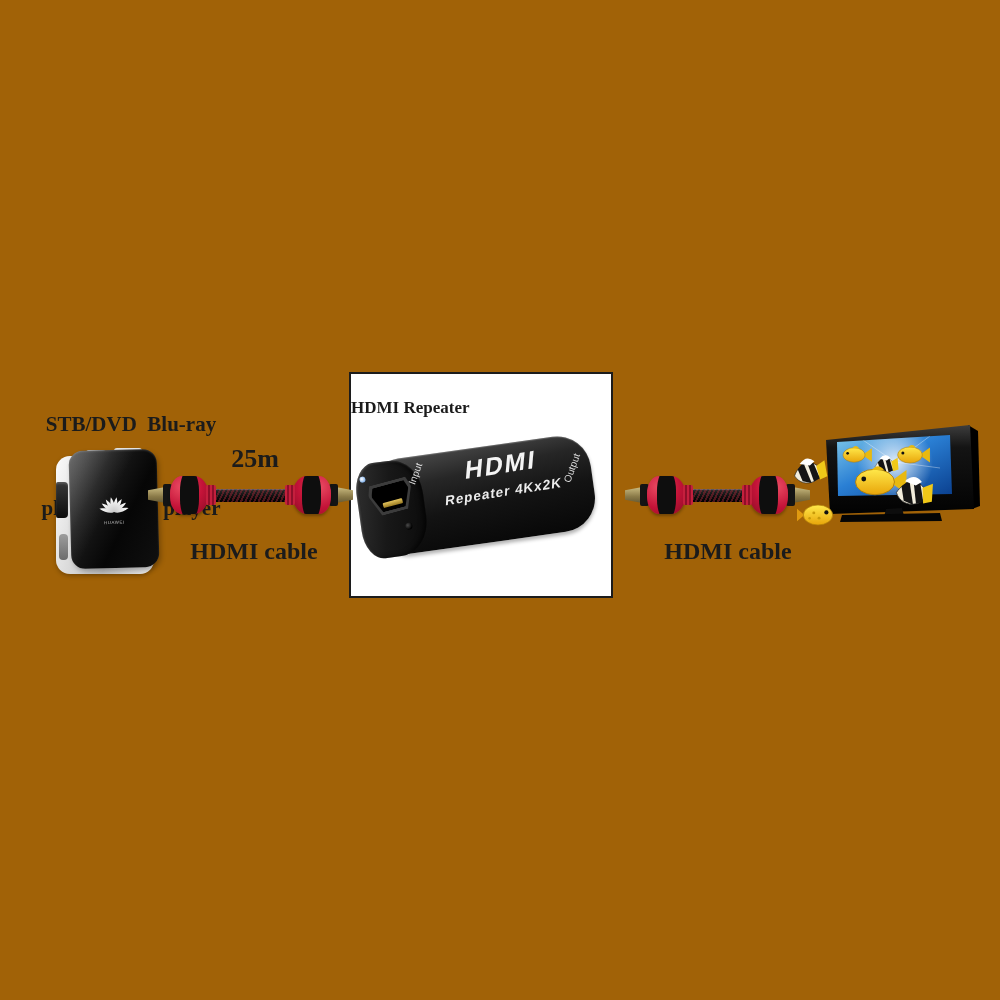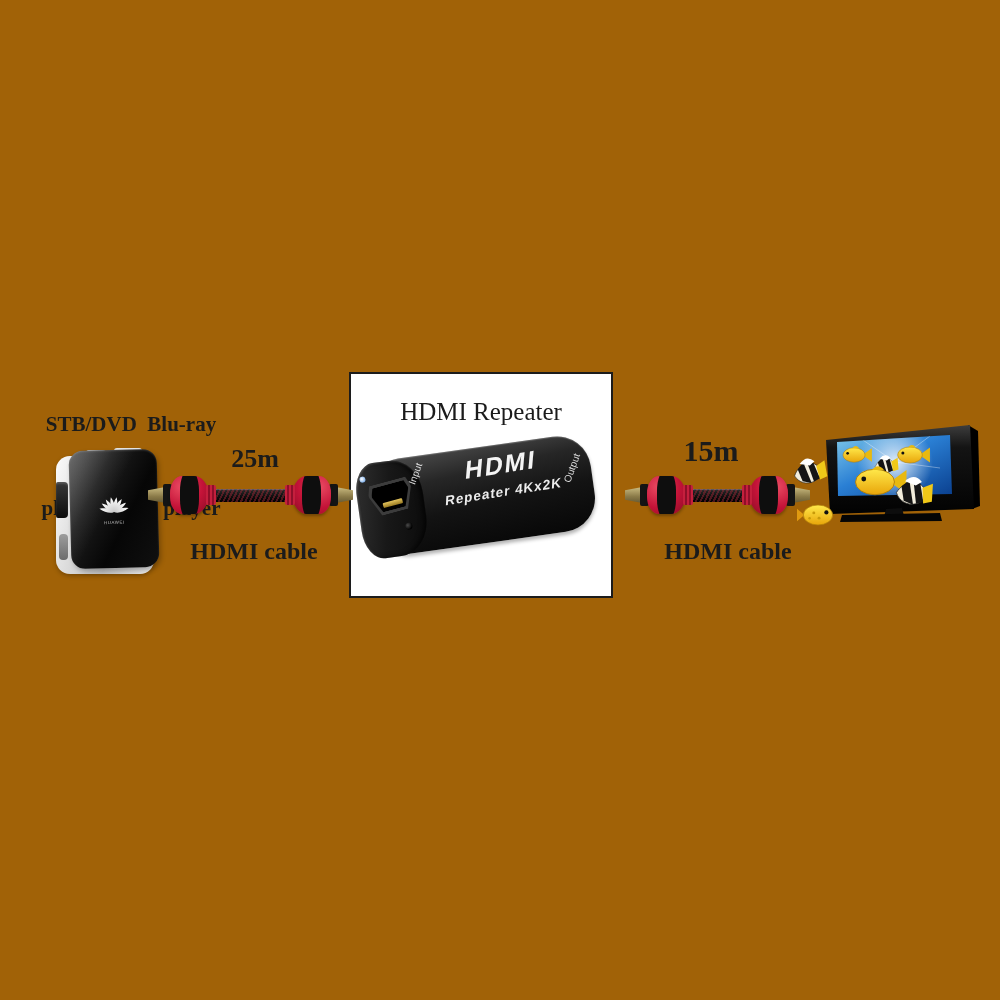--- a/index.html
+++ b/index.html
@@ -8,21 +8,21 @@
   .abs{position:absolute;}
   .lbl{font-weight:bold;color:#1b1b1b;text-align:center;}
   .src-label{left:22px;top:354px;width:218px;font-size:21px;line-height:28px;white-space:pre-wrap;}
   .len-left{left:195px;top:444px;width:120px;font-size:26px;}
   .len-right{left:651px;top:434px;width:120px;font-size:30px;}
   .cab-left{left:174px;top:538px;width:160px;font-size:24px;}
   .cab-right{left:648px;top:538px;width:160px;font-size:24px;}
 
   
   .rbox{left:349px;top:372px;width:264px;height:226px;border:2px solid #1c1c1c;background:#fff;box-sizing:border-box;}
-  .rtitle{margin-top:24px;font-size:25px;font-weight:normal;text-align:center;}
+  .rtitle{margin-top:24px;font-size:17px;font-weight:bold;}
 
   
   .repeater{left:358px;top:448px;width:236px;height:98px;transform:rotate(-8deg);}
   .rep-body{position:absolute;left:20px;top:0;width:216px;height:96px;border-radius:26px 34px 34px 26px;
             background:linear-gradient(175deg,#4a4a4a 0%,#262626 28%,#131313 58%,#070707 100%);
             box-shadow:0 3px 4px rgba(0,0,0,.30), inset 0 1px 1px rgba(255,255,255,.22);}
   .rep-face{position:absolute;left:0;top:1px;width:66px;height:96px;
             border-radius:20px 30px 30px 20px / 30px 36px 36px 30px;
             background:linear-gradient(100deg,#303030 0%,#181818 45%,#0a0a0a 100%);
             box-shadow:inset 1px 1px 2px rgba(255,255,255,.18), inset -3px 0 5px rgba(0,0,0,.65);}
@@ -170,21 +170,20 @@
       <div class="collar"></div>
       <div class="housing">
           <div class="grip"></div>
         </div>
       <div class="ridges"></div>
     </div>
   </div>
 
   <div class="abs lbl cab-left">HDMI cable</div>
 
-  <div class="abs lbl len-right">15m</div>
 
   <div class="abs cable" style="left:625px;top:473px;width:185px;">
     <div class="wire"></div>
     <div class="conn l">
       <div class="tip"></div>
       <div class="collar"></div>
       <div class="housing">
           <div class="grip"></div>
         </div>
       <div class="ridges"></div>

